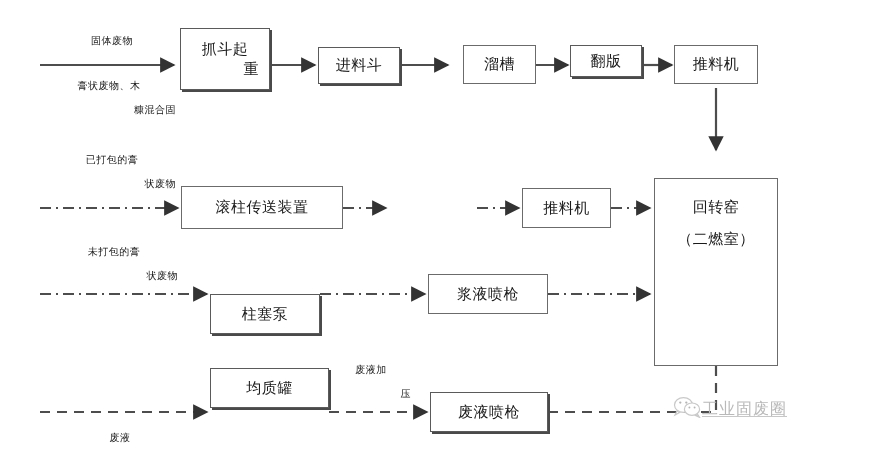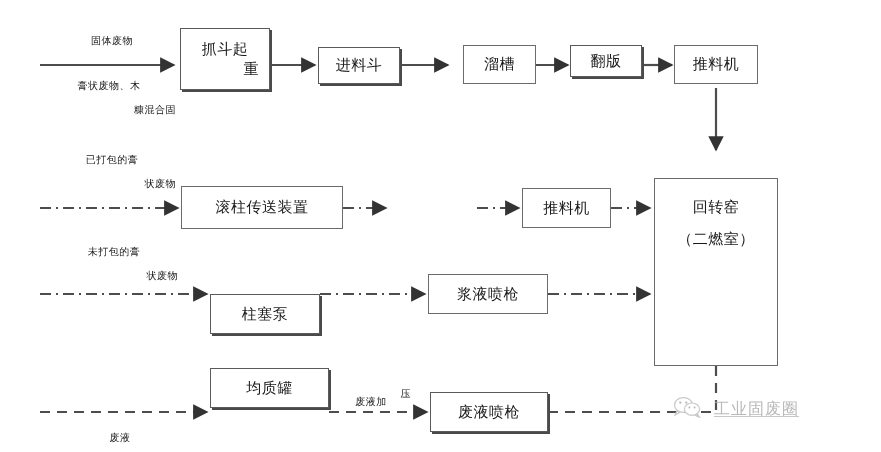--- a/index.html
+++ b/index.html
@@ -60,21 +60,21 @@
   .ln { stroke: #4d4d4d; fill: none; }
   .solid  { stroke-width: 2.2; }
   .dashdot{ stroke-width: 2.2; stroke-dasharray: 11 5 2 5; }
   .dashed { stroke-width: 2.2; stroke-dasharray: 10 7; }
 
   #watermark {
     position: absolute;
     z-index: 6;
     display: flex;
     align-items: center;
-    gap: 12px;
+    gap: 0;
     color: #b9b9b9;
     font-size: 16px;
     letter-spacing: 1px;
     white-space: nowrap;
   }
   #watermark .wtext {
     text-decoration: underline;
     text-underline-offset: 2px;
     text-decoration-color: #c7c7c7;
   }
@@ -118,21 +118,21 @@
   <div class="label center" style="left:48px; top:152px; width:128px;">已打包的膏</div>
 
   <div class="label right" style="left:42px; top:102px; width:134px;">糠混合固</div>
   <div class="label right" style="left:48px; top:176px; width:128px;">状废物</div>
 
   <div class="label center" style="left:50px; top:244px; width:128px;">未打包的膏</div>
   <div class="label right" style="left:50px; top:268px; width:128px;">状废物</div>
 
   <div class="label center" style="left:60px; top:382px; width:120px;margin-top:48px;">废液</div>
 
-  <div class="label center" style="left:331px; top:362px; width:80px;margin-top:32px;">废液加</div>
+  <div class="label center" style="left:331px; top:362px; width:80px;">废液加</div>
   <div class="label right" style="left:331px; top:386px; width:80px;">压</div>
 
   <div class="node shadow" style="left:318px; top:47px; width:82px; height:37px;">
     <span class="inner">进料斗</span>
   </div>
 
   <div class="node shadow" style="left:180px; top:28px; width:90px; height:62px;">
     <span class="inner">
       <span class="l1">抓斗起</span>
       <span class="l2" style="display:block; text-align:right; padding-right:6px;">重</span>

